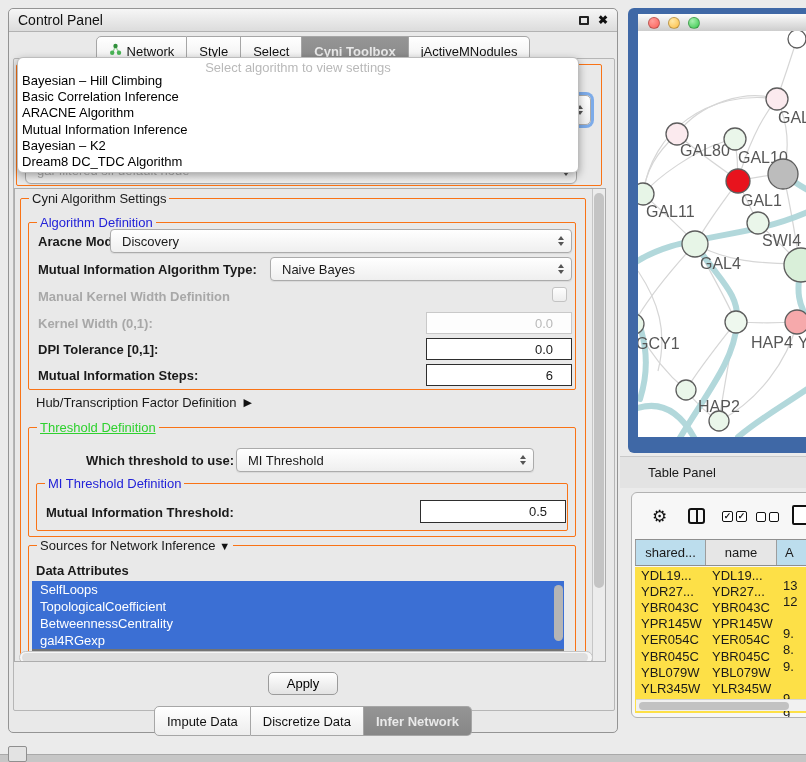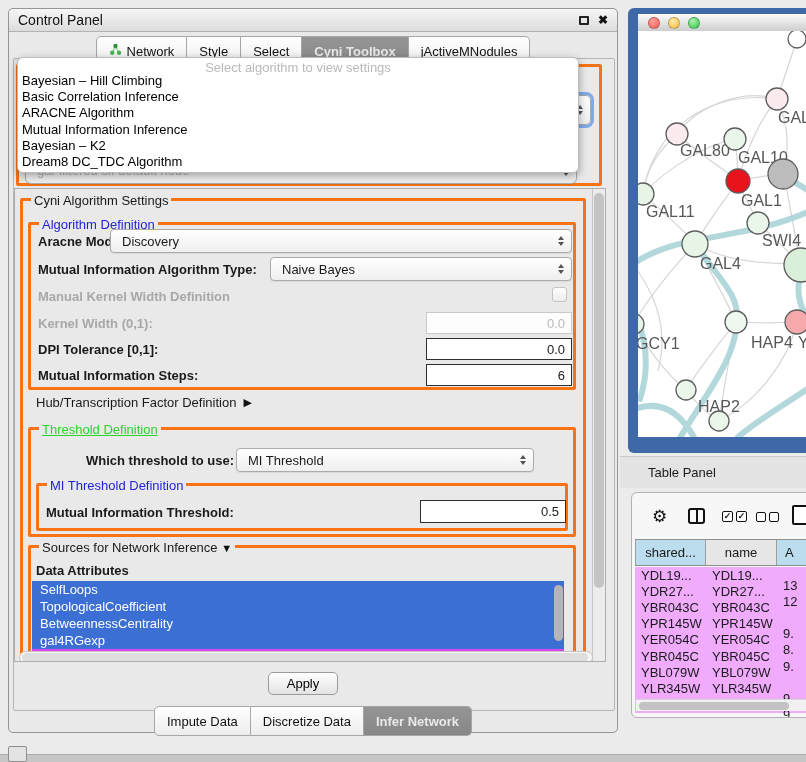--- a/index.html
+++ b/index.html
@@ -32,21 +32,21 @@
   .topbar { left:8px; top:36px; width:610px; justify-content:center; }
   .botbar { left:8px; top:706px; width:610px; justify-content:center; }
   
   .popup { position:absolute; left:17px; top:57px; width:562px; height:116px;
         background:#fff; border:1px solid #bdbdbd; border-radius:6px; z-index:60;
         box-shadow:0 3px 9px rgba(0,0,0,.35); overflow:hidden; }
   .pop-ph { text-align:center; color:#b9b9b9; font-size:13px; padding-top:2px; height:15px; }
   .pop-item { font-size:13px; line-height:16.2px; padding-left:4px; color:#000; }
   .pop-item.bold { font-weight:normal; }
   
-  .gb { position:absolute; border:3px solid #f97316; border-radius:2px; }
+  .gb { position:absolute; border:1px solid #f97316; border-radius:2px; }
   .gb .legend { position:absolute; top:-8px; left:8px; background:#e9e9e9; padding:0 3px;
         font-size:13px; white-space:nowrap; }
   .legend.blue  { color:#2222d8; }
   .legend.green { color:#2fd12f;text-decoration:underline; }
   .bg-infer { left:16px; top:64px; width:586px; height:122px; z-index:10; }
   .combo { position:absolute; background:linear-gradient(#ffffff,#efefef); border:1px solid #ababab;
         border-radius:4px; display:flex; align-items:center; padding:0 22px 0 11px; font-size:13px;
         box-shadow:0 1px 1px rgba(0,0,0,.07); }
   .combo .spin { position:absolute; right:7px; top:50%; transform:translateY(-50%);
         display:flex; flex-direction:column; gap:2px; }
@@ -55,27 +55,27 @@
   .spin .dn { border-top:4px solid #555; }
   .combo-focus { left:25px; top:95px; width:566px; height:30px; z-index:11; border-radius:5px;
         box-shadow:0 0 0 3px rgba(104,160,233,.85); }
   .combo-net { left:25px; top:157px; width:552px; height:27px; z-index:11; color:#b0b0b0; border-radius:6px; }
   
   .sv { position:absolute; left:14px; top:188px; width:592px; height:474px; z-index:20;
         background:#e9e9e9; border:1px solid #adadad; overflow:hidden; }
   .sv .lbl { position:absolute; font-size:13px; font-weight:bold; white-space:nowrap; }
   .sv .lbl.dis { color:#a8a8a8; }
   .field { position:absolute; background:#fff; border:1px solid #2e2e2e; display:flex;
-        align-items:center; justify-content:flex-end; padding:0 6px; font-size:13px; }
+        align-items:center; justify-content:flex-end; padding:0 18px; font-size:13px; }
   .field.dis { border:1px solid #c9c9c9; color:#b9b9b9; background:#fdfdfd; }
   .chk { position:absolute; width:15px; height:15px; border:1px solid #c3c3c3; border-radius:3px;
         background:linear-gradient(#fefefe,#ededed); }
   .hubrow { position:absolute; left:21px; top:206px; font-size:13px; display:flex; align-items:center; gap:7px; }
   .tri { font-size:11px; color:#111; }
-  .attr-list { position:absolute; left:17px; top:392px; width:532px; height:70px; background:#d946ef; overflow:hidden; }
+  .attr-list { position:absolute; left:17px; top:392px; width:532px; height:70px; background:#737373; overflow:hidden; }
   .attr-item { height:17px; line-height:17px; padding-left:8px; font-size:13px; color:#fff; background:#3b6fd4; }
   .list-vs { position:absolute; right:1px; top:4px; width:9px; height:56px; background:#b5b5b5; border-radius:5px; }
   .hscroll { position:absolute; left:4px; top:462px; width:574px; height:13px; background:#f6f6f6;
         border:1px solid #c4c4c4; border-radius:7px; }
   .hscroll .thumb { position:absolute; left:2px; top:1px; width:566px; height:9px; background:#dedede; border-radius:5px; }
   .vscroll { position:absolute; left:592px; top:189px; width:13px; height:472px; background:#ececec;
         border-left:1px solid #c6c6c6; z-index:25; }
   .vscroll .thumb { position:absolute; left:1px; top:4px; width:10px; height:395px; background:#c4c4c4; border-radius:5px; }
   .apply { position:absolute; left:268px; top:672px; width:70px; height:23px; z-index:25;
         background:linear-gradient(#ffffff,#e3e3e3); border:1px solid #9b9b9b; border-radius:5px;
@@ -105,21 +105,21 @@
         text-align:center; color:#111; font-weight:bold; background:#fff; }
   .minichk.empty { width:10px; height:10px; }
   .docic { position:absolute; left:160px; top:0; width:18px; height:20px; border:2px solid #111; border-radius:2px; background:#fff; }
   .thead { position:absolute; left:3px; top:46px; height:27px; display:flex; border-top:1px solid #8f8f8f; border-bottom:1px solid #8f8f8f; }
   .th { height:100%; display:flex; align-items:center; justify-content:center; font-size:13px;
         border-right:1px solid #9d9d9d; background:#e6e6e6; }
   .th.hl { background:#bcdded; }
   .th.c1 { width:71px; border-left:1px solid #9d9d9d; }
   .th.c2 { width:71px; }
   .th.c3 { width:32px; justify-content:flex-start; padding-left:8px; }
-  .trows { position:absolute; left:3px; top:74px; width:172px; background:#f0abfc; }
+  .trows { position:absolute; left:3px; top:74px; width:172px; background:#fde047; }
   .trow { display:flex; height:16.2px; align-items:center; }
   .td { font-size:13px; white-space:nowrap; overflow:hidden; }
   .td.c1 { width:71px; padding-left:6px; }
   .td.c2 { width:71px; padding-left:6px; }
   .td.c3 { width:30px; padding-left:6px;margin-top:20px; }
   .thscroll { position:absolute; left:4px; top:206px; width:170px; height:12px; background:#f1f1f1;
         border-top:1px solid #d5d5d5; }
   .thscroll .thumb { position:absolute; left:3px; top:2px; width:150px; height:8px; background:#c2c2c2; border-radius:4px; }
   
   .botbarstrip { position:absolute; left:0; top:754px; width:806px; height:8px; background:#c6c6c6; border-top:1px solid #a9a9a9; }

